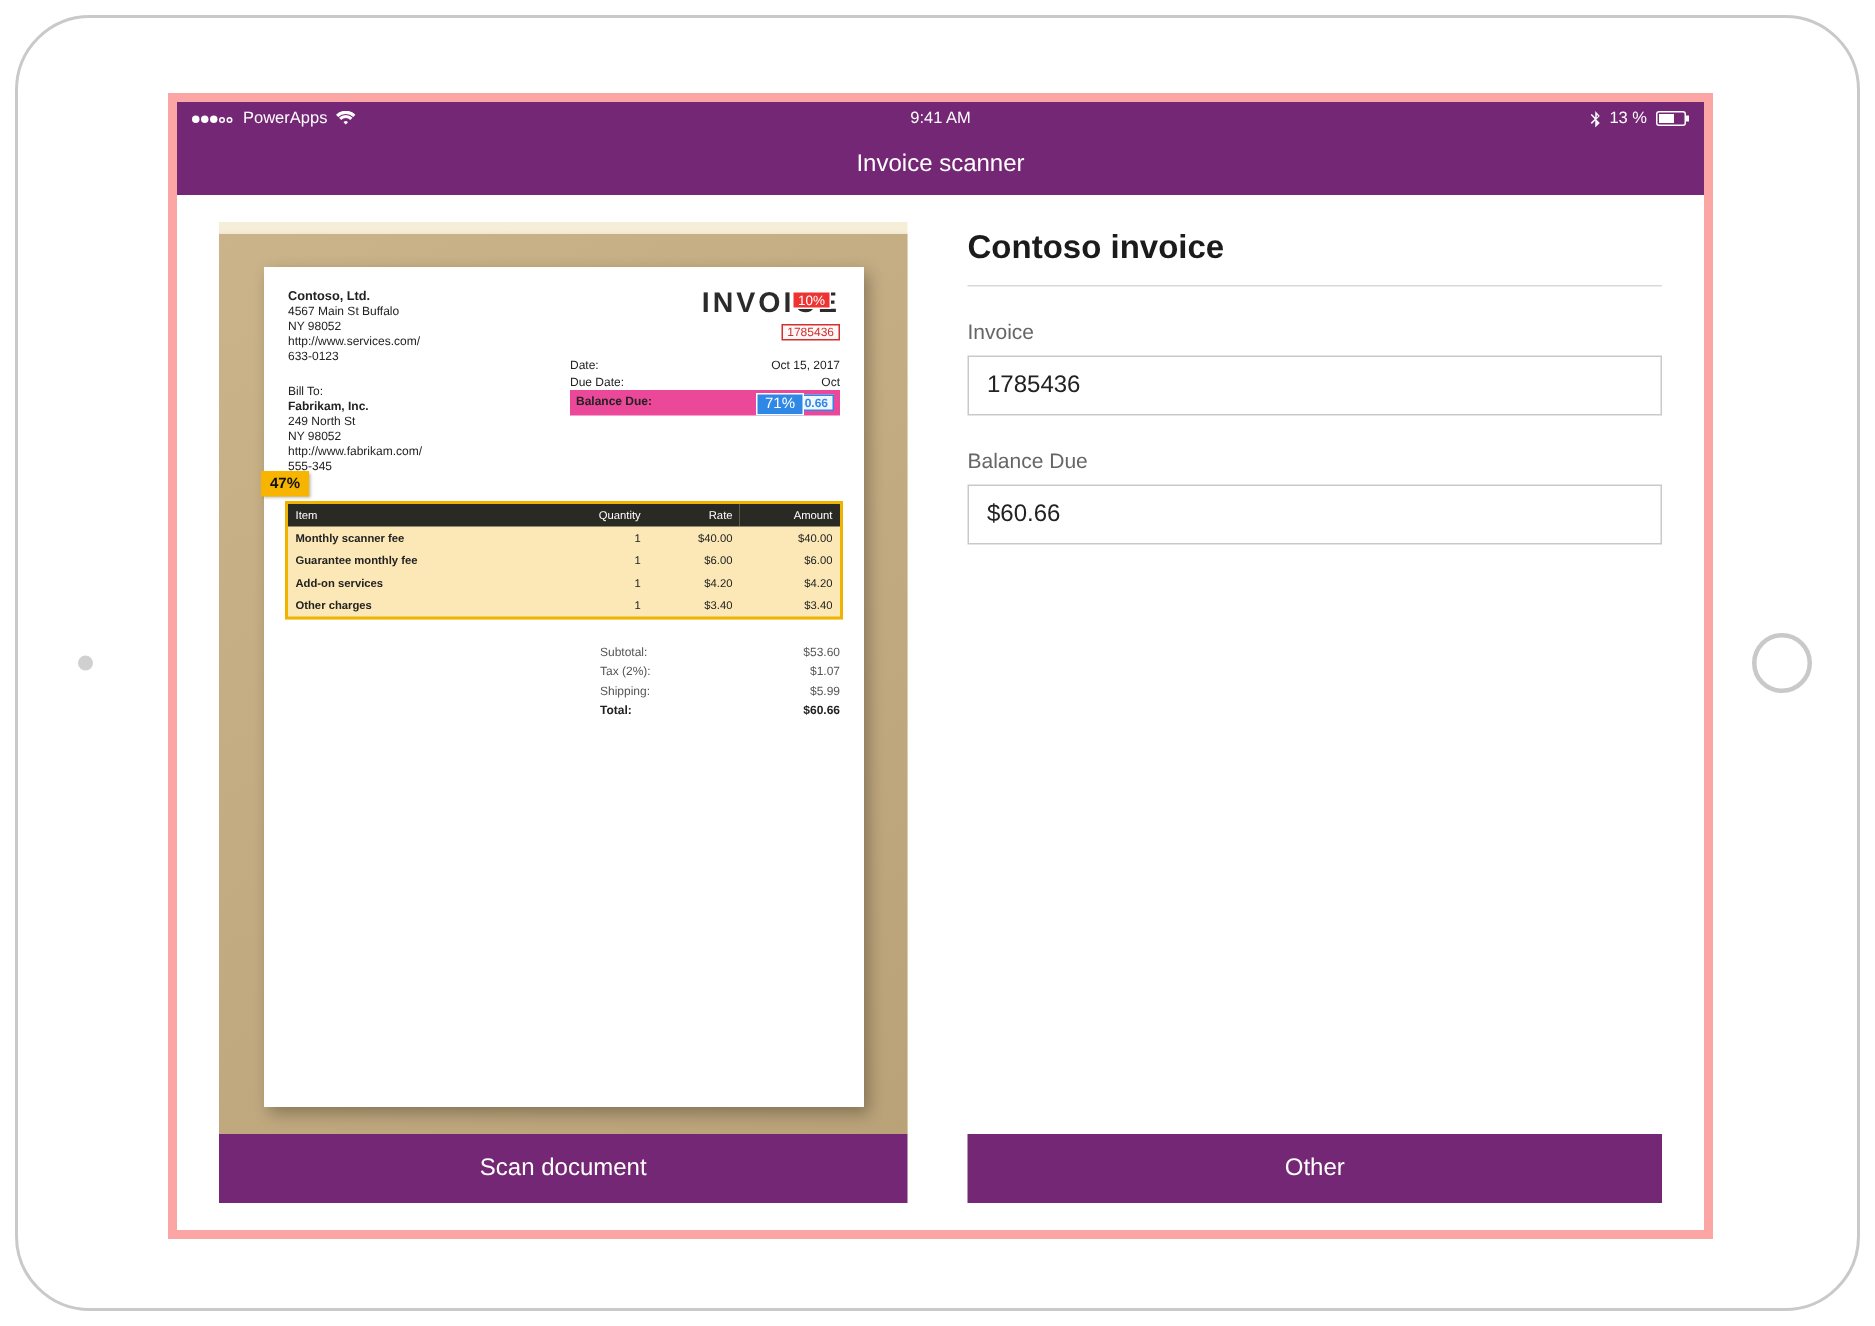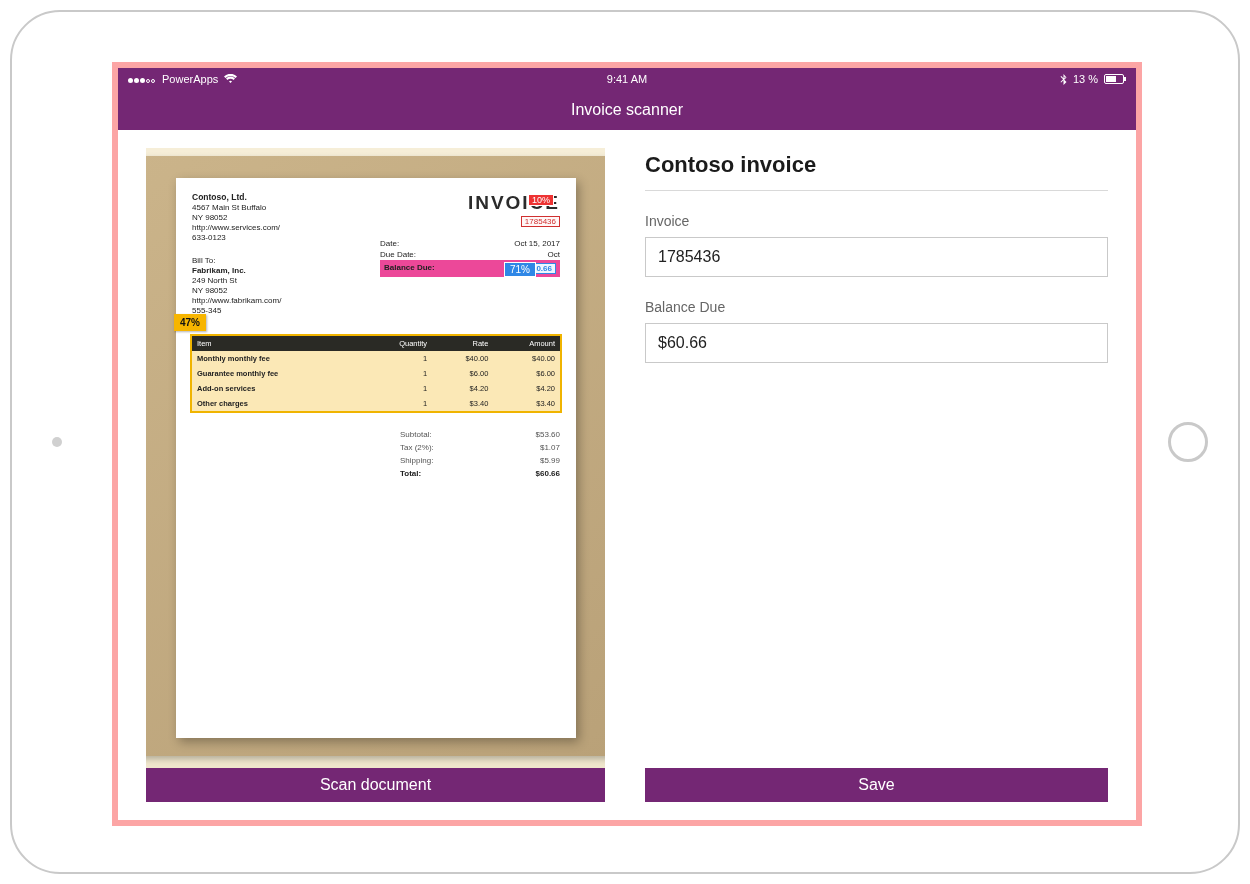--- a/index.html
+++ b/index.html
@@ -59,21 +59,21 @@
   .paper .items tbody tr td:first-child { font-weight:bold; }
   .paper .items table { width:100%; border-collapse: collapse; }
 
   .paper .totals { position:absolute; right:16px; top: 250px; width:160px; font-size:8px; color:#555; }
   .paper .totals .trow { display:flex; justify-content:space-between; padding:2px 0; }
   .paper .totals .trow.b { font-weight:bold; color:#222; }
 
   .paper .bal-box { border:1.4px solid #2f87e6; color:#2f87e6; padding:0 3px; font-size:8px; background:#eef6ff; font-weight:bold; }
 
   .scan-btn, .save-btn {
-    height: 34px; background:#742774; color:#fff; border:none; font-size:16px; cursor:pointer;
+    height: 46px; background:#742774; color:#fff; border:none; font-size:16px; cursor:pointer;
     display:flex; align-items:center; justify-content:center; width:100%;
   }
   .scan-btn { margin-top: 0; }
 
   .right h1 { font-size: 22px; font-weight: 700; color:#1b1b1b; padding-bottom: 12px; border-bottom: 1px solid #d9d9d9; margin-bottom: 22px; }
   .field-label { font-size: 14px; color:#666; margin-bottom: 8px; }
   .field-input { width:100%; height: 40px; border:1px solid #c9c9c9; padding: 0 12px; font-size: 16px; margin-bottom: 22px; color:#222; }
   .right .spacer { flex:1; }
 
 </style>
@@ -169,21 +169,21 @@
                 <thead>
                     <tr>
                   <th>Item</th>
                   <th>Quantity</th>
                   <th>Rate</th>
                   <th>Amount</th>
                 </tr>
                   </thead>
                 <tbody id="items-body">
                     <tr>
-                      <td>Monthly monthly fee</td>
+                      <td>Monthly scanner fee</td>
                       <td>1</td>
                       <td>$40.00</td>
                       <td>$40.00</td>
                     </tr>
                     <tr>
                       <td>Guarantee monthly fee</td>
                       <td>1</td>
                       <td>$6.00</td>
                       <td>$6.00</td>
                     </tr>
@@ -229,18 +229,18 @@
       <div class="right">
         <h1>Contoso invoice</h1>
 
         <div class="field-label">Invoice</div>
         <input class="field-input" type="text" value="1785436" style="">
 
         <div class="field-label">Balance Due</div>
         <input class="field-input" type="text" value="$60.66" style="">
 
         <div class="spacer"></div>
-        <button class="save-btn">Save</button>
+        <button class="save-btn">Other</button>
       </div>
     </div>
 
   </div>
 </div>
 
 </body></html>

